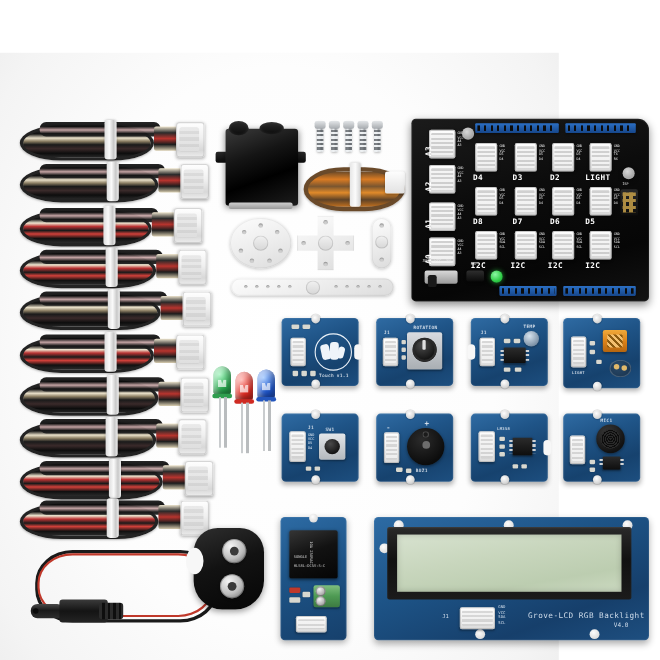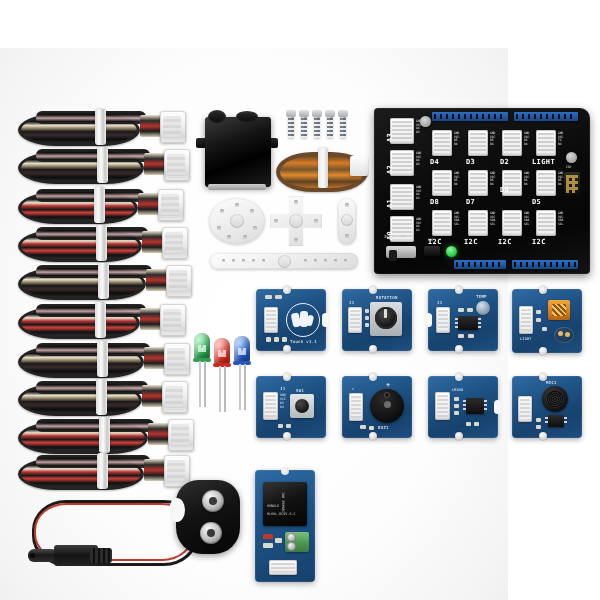--- a/index.html
+++ b/index.html
@@ -603,21 +603,21 @@
 VCC
 D5
 D4</div>
     <div class="sh-lbl" style="left:92px;top:90px;">D7</div>
 
     <div class="wsock" style="left:128px;top:62px;width:20px;height:26px;"></div>
     <div class="sh-pin" style="left:150px;top:64px;">GND
 VCC
 D5
 D4</div>
-    <div class="sh-lbl" style="left:126px;top:78px;">D6</div>
+    <div class="sh-lbl" style="left:126px;top:90px;">D6</div>
 
     <div class="wsock" style="left:162px;top:62px;width:20px;height:26px;"></div>
     <div class="sh-pin" style="left:184px;top:64px;">GND
 VCC
 D5
 D4</div>
     <div class="sh-lbl" style="left:158px;top:90px;">D5</div>
 
     <div class="wsock" style="left:58px;top:102px;width:20px;height:26px;"></div>
     <div class="sh-pin" style="left:80px;top:104px;">GND
@@ -799,20 +799,41 @@
     <div id="relay-term">
       <div class="sc" style="left:2px;top:1px;"></div>
       <div class="sc" style="left:2px;top:10px;"></div>
     </div>
     <div class="smd" style="left:8px;top:64px;width:10px;height:5px;background:#c0392b;"></div>
     <div class="smd" style="left:8px;top:73px;width:10px;height:5px;"></div>
     <div class="smd" style="left:20px;top:68px;width:7px;height:5px;"></div>
     <div class="grove-socket" style="left:14px;top:90px;width:28px;height:15px;"></div>
   </div>
 
+  <div id="lcd-board">
+    <div class="abs" style="left:18px;top:3px;width:9px;height:9px;border-radius:50%;background:radial-gradient(circle at 40% 35%,#fdfdfd,#cfcfcf);"></div>
+    <div class="abs" style="left:118px;top:3px;width:9px;height:9px;border-radius:50%;background:radial-gradient(circle at 40% 35%,#fdfdfd,#cfcfcf);"></div>
+    <div class="abs" style="left:226px;top:3px;width:9px;height:9px;border-radius:50%;background:radial-gradient(circle at 40% 35%,#fdfdfd,#cfcfcf);"></div>
+    <div class="abs" style="left:5px;top:24px;width:9px;height:9px;border-radius:50%;background:radial-gradient(circle at 40% 35%,#fdfdfd,#cfcfcf);"></div>
+    <div class="abs" style="left:92px;top:102px;width:9px;height:9px;border-radius:50%;background:radial-gradient(circle at 40% 35%,#fdfdfd,#cfcfcf);"></div>
+    <div class="abs" style="left:196px;top:102px;width:9px;height:9px;border-radius:50%;background:radial-gradient(circle at 40% 35%,#fdfdfd,#cfcfcf);"></div>
+
+    <div id="lcd-bezel">
+      <div id="lcd-glass"></div>
+    </div>
+
+    <div class="grove-socket" style="left:78px;top:82px;width:32px;height:20px;"></div>
+    <div class="lcd-text" style="left:62px;top:88px;font-size:5px;">J1</div>
+    <div class="lcd-text" style="left:113px;top:80px;font-size:3.6px;line-height:4.6px;white-space:pre;">GND
+VCC
+SDA
+SCL</div>
+    <div class="lcd-text" style="left:140px;top:86px;font-size:7px;letter-spacing:.4px;">Grove-LCD RGB Backlight</div>
+    <div class="lcd-text" style="left:218px;top:96px;font-size:5.5px;">V4.0</div>
+  </div>
 
   <div>
     <div id="dc-wire"></div>
     <div id="dc-wire-red"></div>
     <div id="batt-clip">
       <div class="snap" style="left:26px;top:10px;width:22px;height:22px;"></div>
       <div class="snap" style="left:24px;top:42px;width:22px;height:22px;"></div>
     </div>
     <div id="dc-plug">
       <div class="barrel"></div>

